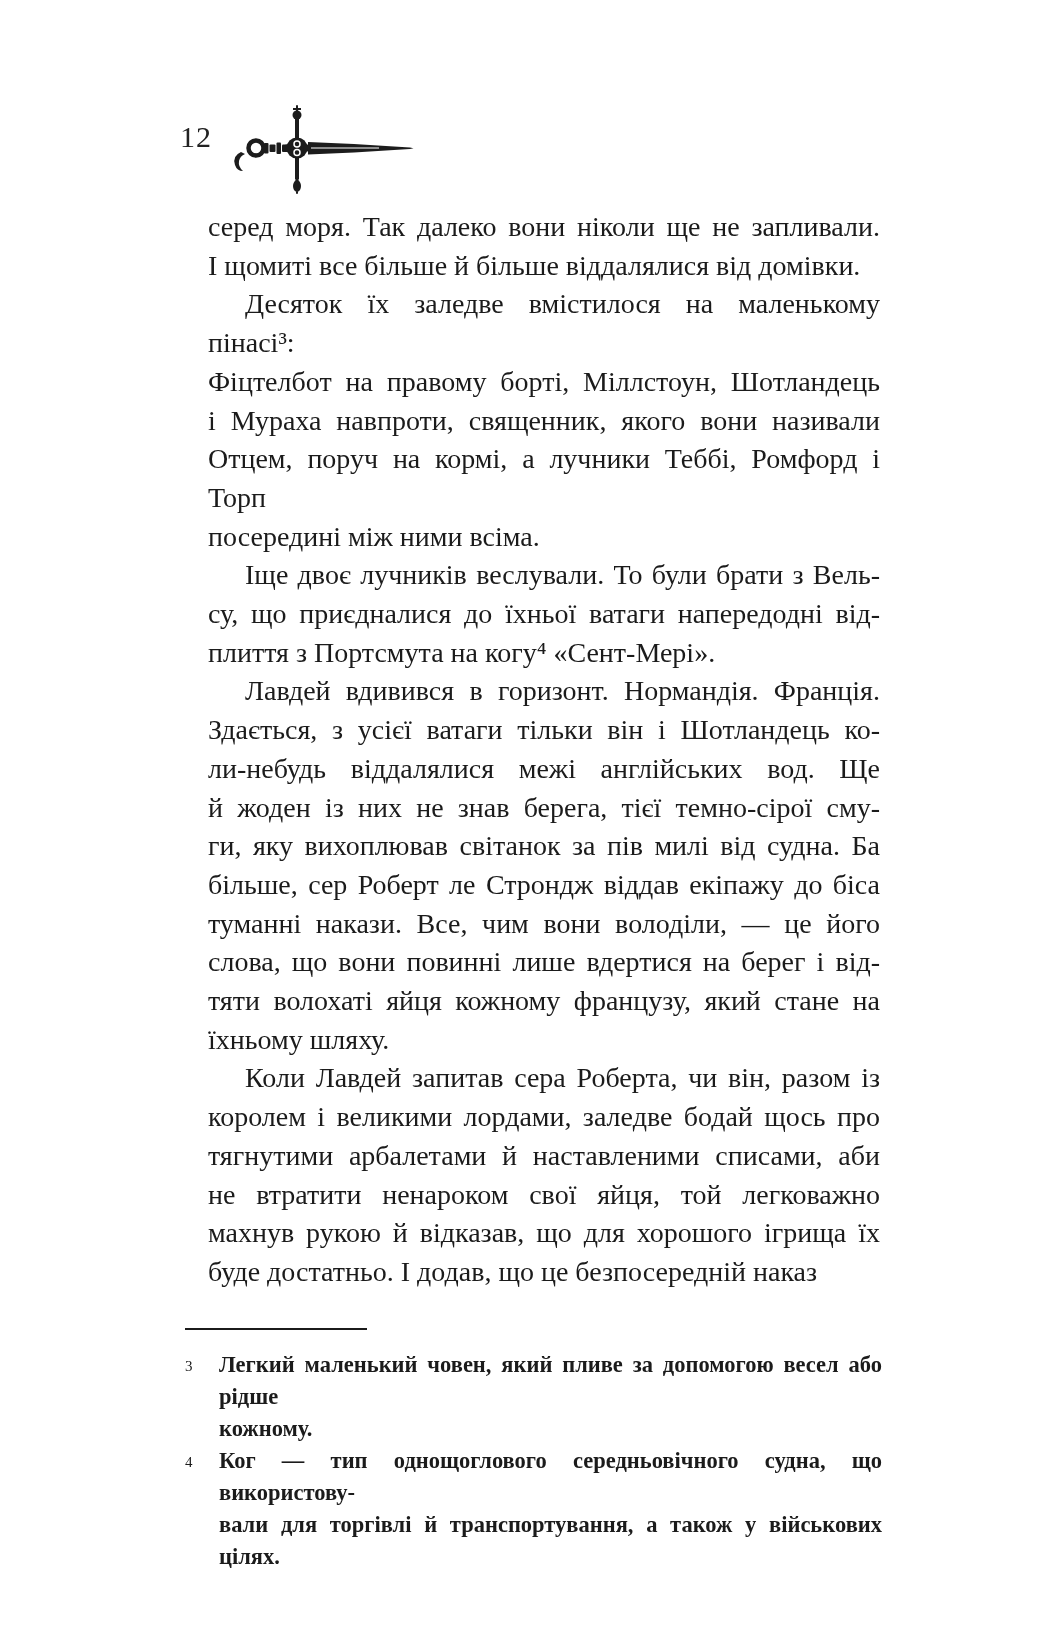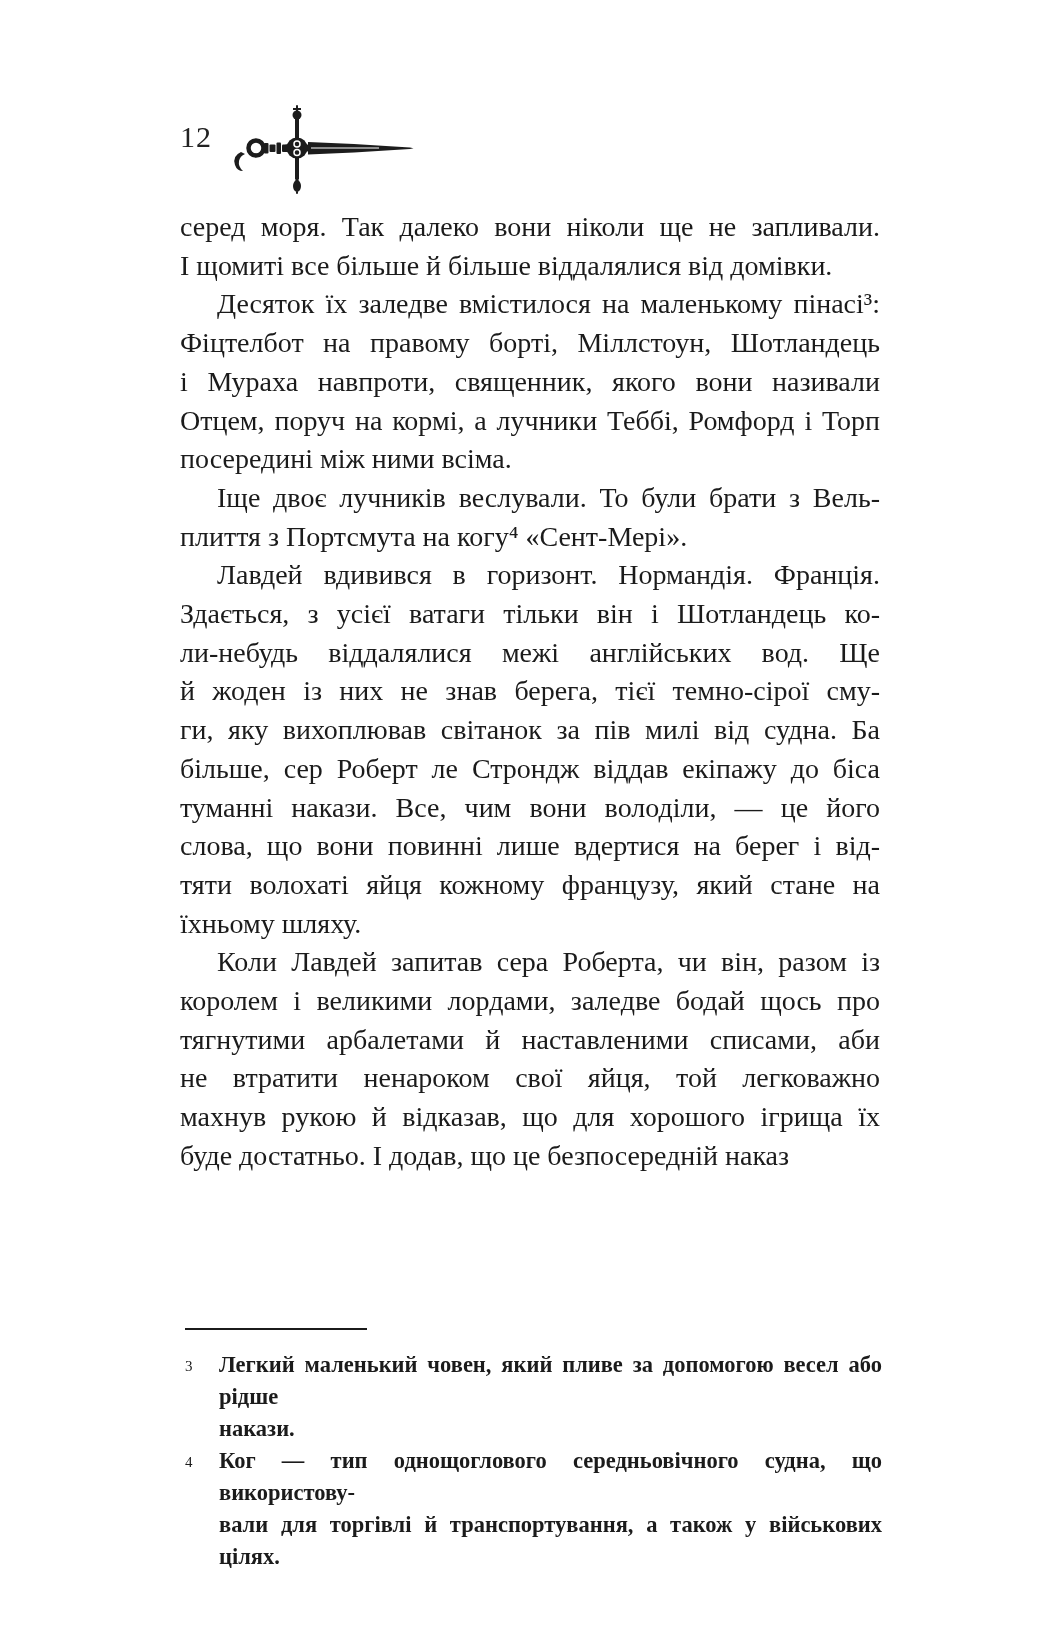--- a/index.html
+++ b/index.html
@@ -32,20 +32,21 @@
     left: 180px;
     top: 208px;
     width: 700px;
     font-size: 28px;
     line-height: 38.7px;
   }
   .line {
     text-align: justify;
     text-align-last: justify;
     white-space: normal;
+    margin-left: 28px;
   }
   .line.last { text-align-last: left; }
   .line.ind { text-indent: 37px; }
   .fnsep {
     position: absolute;
     left: 185px;
     top: 1328px;
     width: 182px;
     height: 2px;
     background: #1b1b1b;
@@ -116,20 +117,21 @@
     </div>
     <div class="para">
       <div class="line ind">Десяток їх заледве вмістилося на маленькому пінасі³:</div>
       <div class="line">Фіцтелбот на правому борті, Міллстоун, Шотландець</div>
       <div class="line">і Мураха навпроти, священник, якого вони називали</div>
       <div class="line">Отцем, поруч на кормі, а лучники Теббі, Ромфорд і Торп</div>
       <div class="line last">посередині між ними всіма.</div>
     </div>
     <div class="para">
       <div class="line ind">Іще двоє лучників веслували. То були брати з Вель-</div>
+      <div class="line">су, що приєдналися до їхньої ватаги напередодні від-</div>
       <div class="line last">плиття з Портсмута на когу⁴ «Сент-Мері».</div>
     </div>
     <div class="para">
       <div class="line ind">Лавдей вдивився в горизонт. Нормандія. Франція.</div>
       <div class="line">Здається, з усієї ватаги тільки він і Шотландець ко-</div>
       <div class="line">ли-небудь віддалялися межі англійських вод. Ще</div>
       <div class="line">й жоден із них не знав берега, тієї темно-сірої сму-</div>
       <div class="line">ги, яку вихоплював світанок за пів милі від судна. Ба</div>
       <div class="line">більше, сер Роберт ле Строндж віддав екіпажу до біса</div>
       <div class="line">туманні накази. Все, чим вони володіли, — це його</div>
@@ -147,21 +149,21 @@
     </div>
   </main>
 
   <div class="fnsep"></div>
 
   <section class="footnotes">
     <div class="fn">
       <span class="fnmark">3</span>
       <div class="fntext">
         <div class="fnline jl">Легкий маленький човен, який пливе за допомогою весел або рідше</div>
-        <div class="fnline">накази.</div>
+        <div class="fnline">кожному.</div>
       </div>
     </div>
     <div class="fn">
       <span class="fnmark">4</span>
       <div class="fntext">
         <div class="fnline jl">Ког — тип однощоглового середньовічного судна, що використову-</div>
         <div class="fnline">вали для торгівлі й транспортування, а також у військових цілях.</div>
       </div>
     </div>
   </section>

